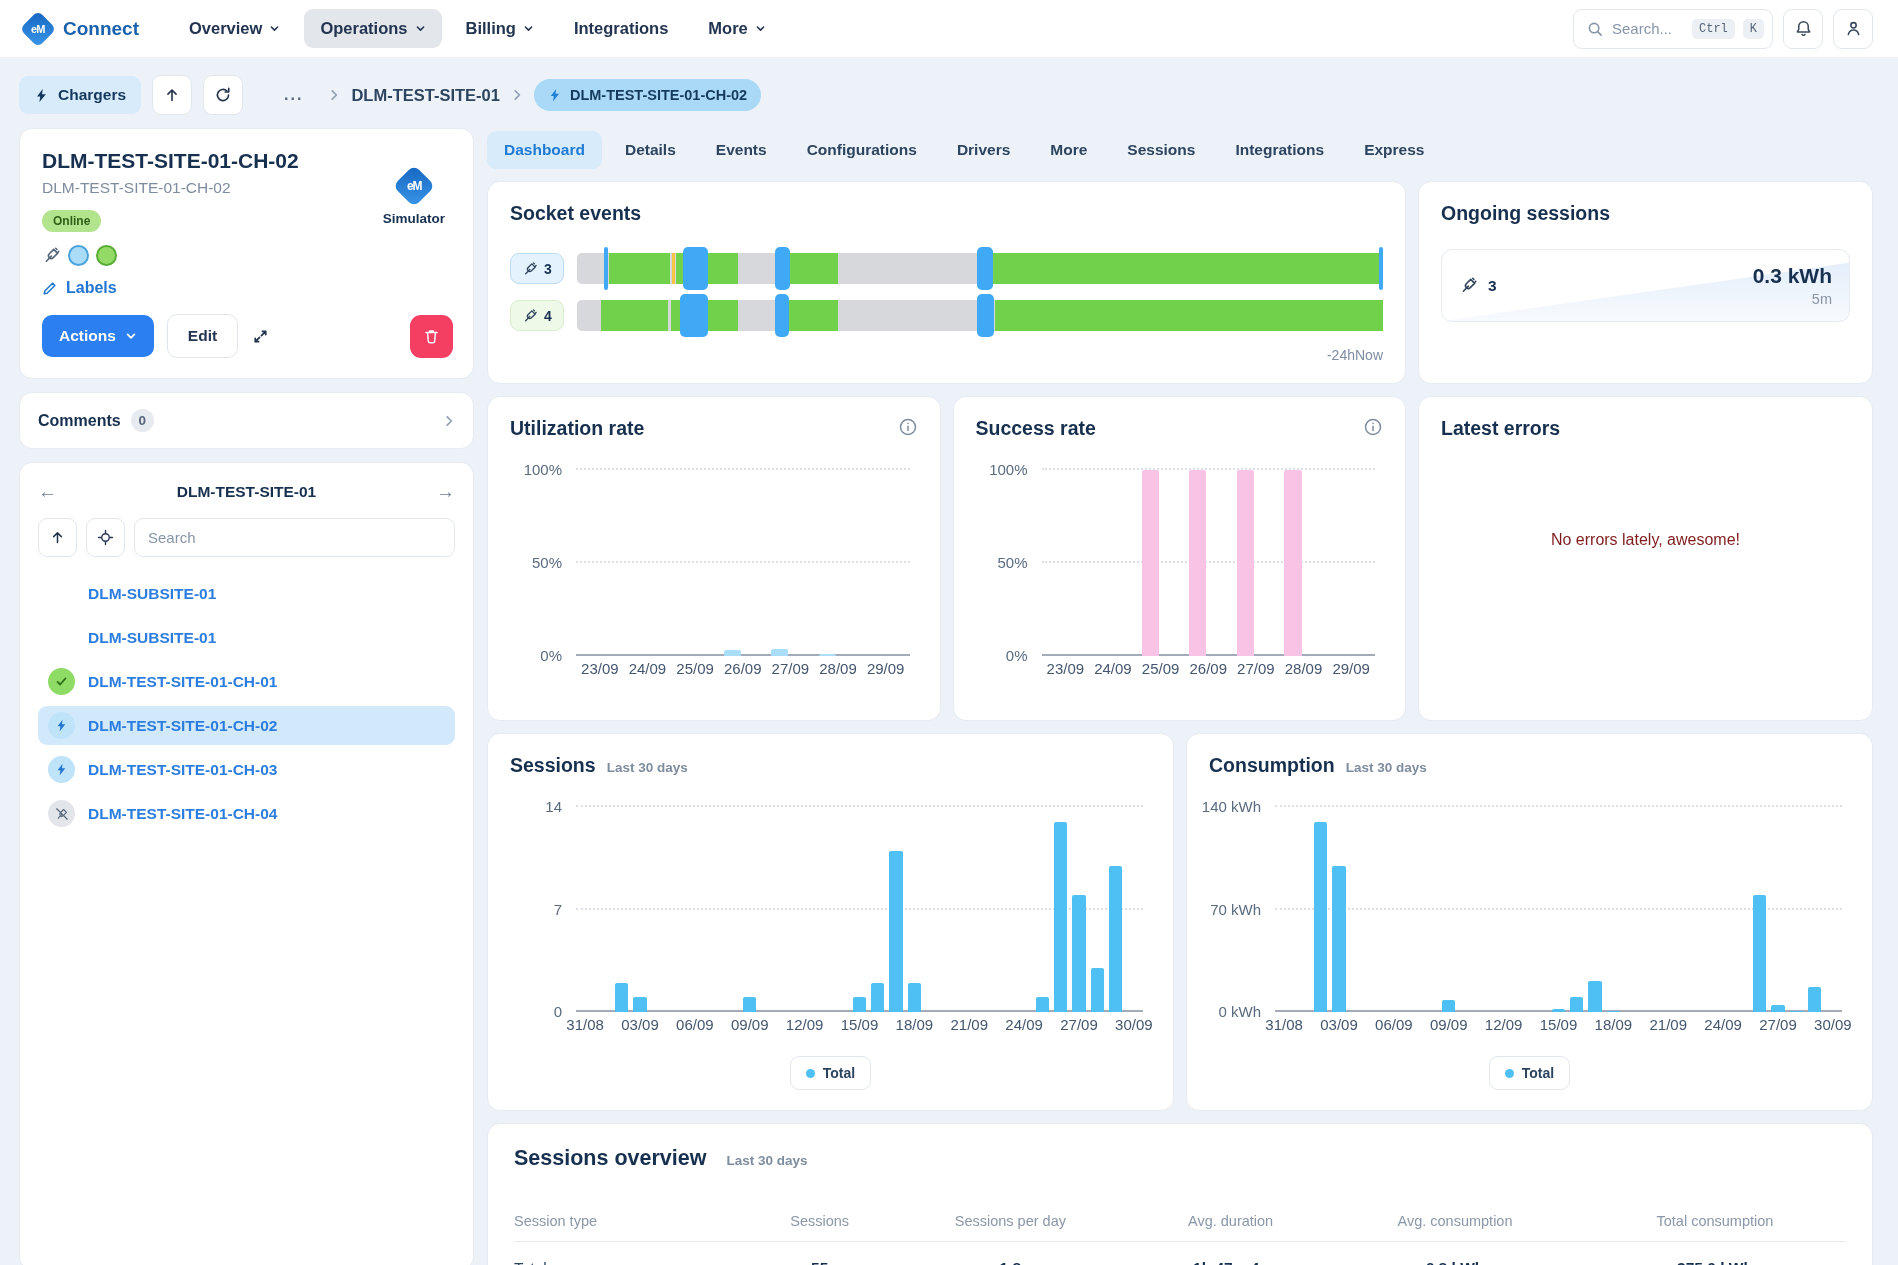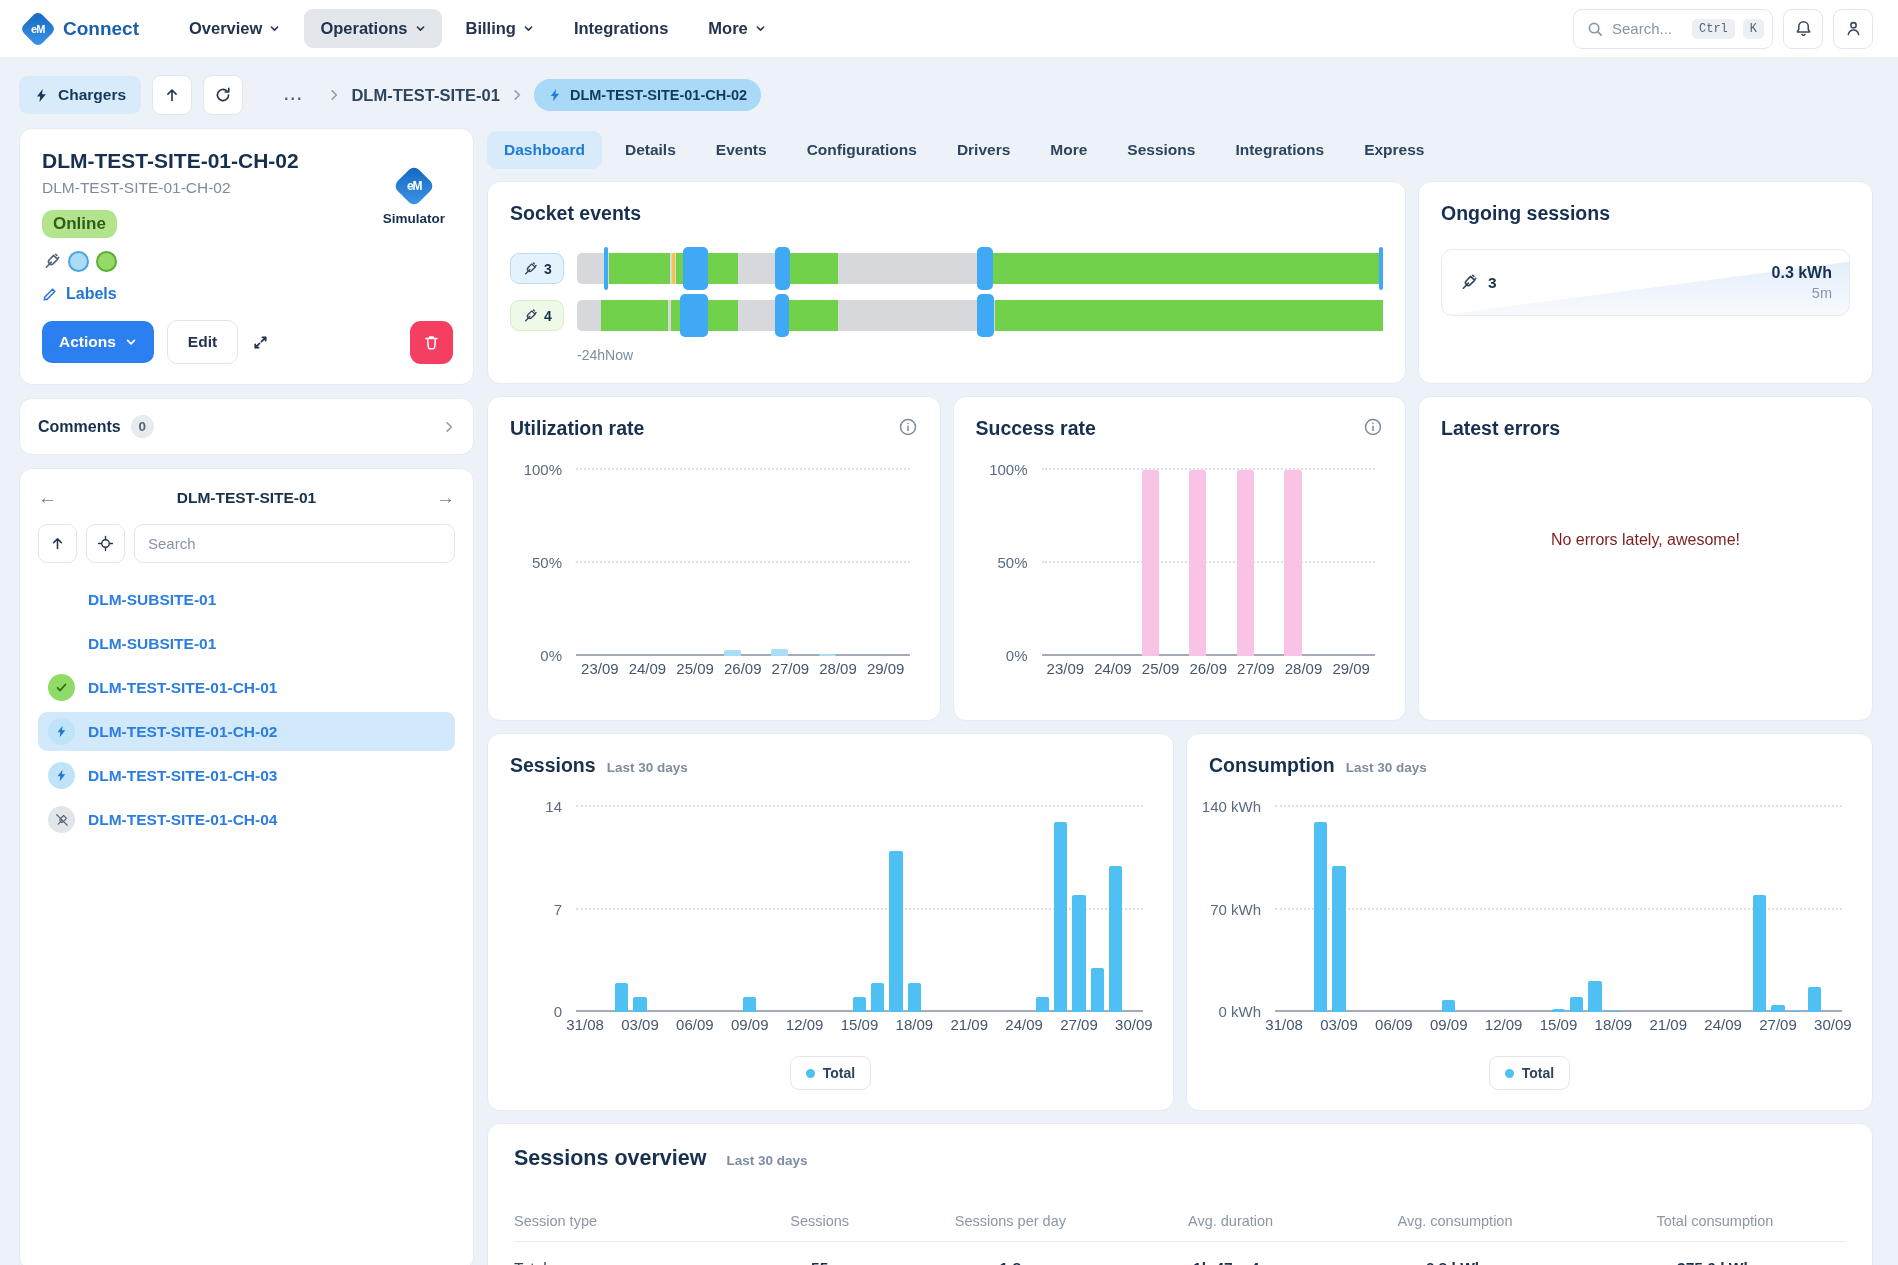--- a/index.html
+++ b/index.html
@@ -34,21 +34,21 @@
   
   .layout { display:flex; gap:13px; padding:0 25px 0 19px; align-items:stretch; height:1142px; }
   .left-col { flex:0 0 455px; width:455px; display:flex; flex-direction:column; gap:13px; }
   .main-col { flex:1; display:flex; flex-direction:column; gap:12px; min-width:0; }
   .card { background:#fff; border:1px solid #e6ebf2; border-radius:13px; }
 
   
   .charger-card { padding:20px 22px; position:relative; }
   .charger-title { font-size:21px; font-weight:bold; color:#17304f; }
   .charger-sub { font-size:15.5px; color:#7e8ca0; margin-top:6px; }
-  .badge-online { display:inline-block; margin-top:13px; background:#b2e48d; color:#2f5e16; font-size:17px; font-weight:bold; padding:4px 11px; border-radius:11px; }
+  .badge-online { display:inline-block; margin-top:13px; background:#b2e48d; color:#2f5e16; font-size:12px; font-weight:bold; padding:4px 11px; border-radius:11px; }
   .connectors { display:flex; align-items:center; gap:7px; margin-top:13px; color:#55657a; }
   .circle { width:21px; height:21px; border-radius:50%; }
   .circle.blue { background:#aadcf7; border:2px solid #4ba3dd; }
   .circle.green { background:#93da67; border:2px solid #57ad35; }
   .labels-link { display:flex; gap:9px; align-items:center; color:#2176d2; font-size:16px; font-weight:600; margin-top:13px; cursor:pointer; }
   .actions-row { display:flex; align-items:center; gap:13px; margin-top:17px; }
   .btn-primary { display:flex; align-items:center; gap:9px; background:#2b7ff0; color:#fff; border:none; border-radius:10px; padding:12px 17px; font-size:15.5px; font-weight:bold; cursor:pointer; font-family:inherit; }
   .btn-secondary { background:#fff; border:1px solid #dfe5ec; border-radius:10px; padding:12px 20px; font-size:15.5px; font-weight:bold; color:#22344f; cursor:pointer; font-family:inherit; }
   .expand-btn { background:none; border:none; cursor:pointer; display:flex; color:#22344f; }
   .delete-btn { position:absolute; right:20px; bottom:20px; width:43px; height:43px; background:#f43f63; border:none; border-radius:11px; display:flex; align-items:center; justify-content:center; cursor:pointer; }
@@ -96,29 +96,29 @@
   .socket-rows { margin-top:28px; display:flex; flex-direction:column; gap:16px; }
   .socket-row { display:flex; align-items:center; gap:13px; }
   .socket-chip { flex:0 0 54px; height:31px; border-radius:9px; display:flex; align-items:center; justify-content:center; gap:6px; font-size:14px; font-weight:bold; color:#17304f; }
   .socket-chip.blue { background:#e3f2fd; border:1px solid #bcdcf3; }
   .socket-chip.green { background:#eef9e8; border:1px solid #d8eecb; }
   .socket-track { flex:1; height:31px; background:#d6d8db; border-radius:5px; position:relative; }
   .seg { position:absolute; top:0; height:100%; }
   .seg.green { background:#72d14b; }
   .seg.yellow { background:#f6c544; }
   .seg.blue { background:#3fa9f5; border-radius:5px; top:-6px; height:43px; }
-  .socket-axis { display:flex; justify-content:flex-start; margin:16px 12px 0 67px; color:#7e8ca0; font-size:14px; }
+  .socket-axis { display:flex; justify-content:flex-end; margin:16px 0 0 67px; color:#7e8ca0; font-size:14px; }
 
   
   .ongoing-card { flex:0 0 455px; width:455px; padding:20px 22px; }
   .session-item { margin-top:24px; position:relative; border:1px solid #e6ebf2; border-radius:11px; padding:14px 17px; display:flex; align-items:center; overflow:hidden; cursor:pointer; }
   .session-item::before { content:""; position:absolute; inset:0; background:linear-gradient(180deg,rgba(110,165,230,0.22),rgba(110,165,230,0.05)); clip-path:polygon(0 100%,100% 18%,100% 100%,0 100%); }
   .session-left { display:flex; align-items:center; gap:10px; font-size:15.5px; font-weight:600; color:#17304f; position:relative; }
   .session-right { margin-left:auto; text-align:right; position:relative; }
-  .session-energy { font-size:16px; font-weight:bold; color:#17304f; }
+  .session-energy { font-size:21px; font-weight:bold; color:#17304f; }
   .session-duration { font-size:14.5px; color:#8a97a8; margin-top:3px; }
 
   
   .chart-card { flex:1; padding:20px 22px; min-width:0; }
   .chart-head { display:flex; align-items:baseline; gap:11px; }
   .chart-subtitle { font-size:13.5px; color:#7e8ca0; font-weight:600; }
   .info-icon { margin-left:auto; display:flex; align-self:flex-start; cursor:pointer; }
   .chart-body { position:relative; margin:30px 8px 0 66px; }
   .plot { position:relative; }
   .gridline { position:absolute; left:0; right:0; border-top:2px dotted #dce0e6; }

